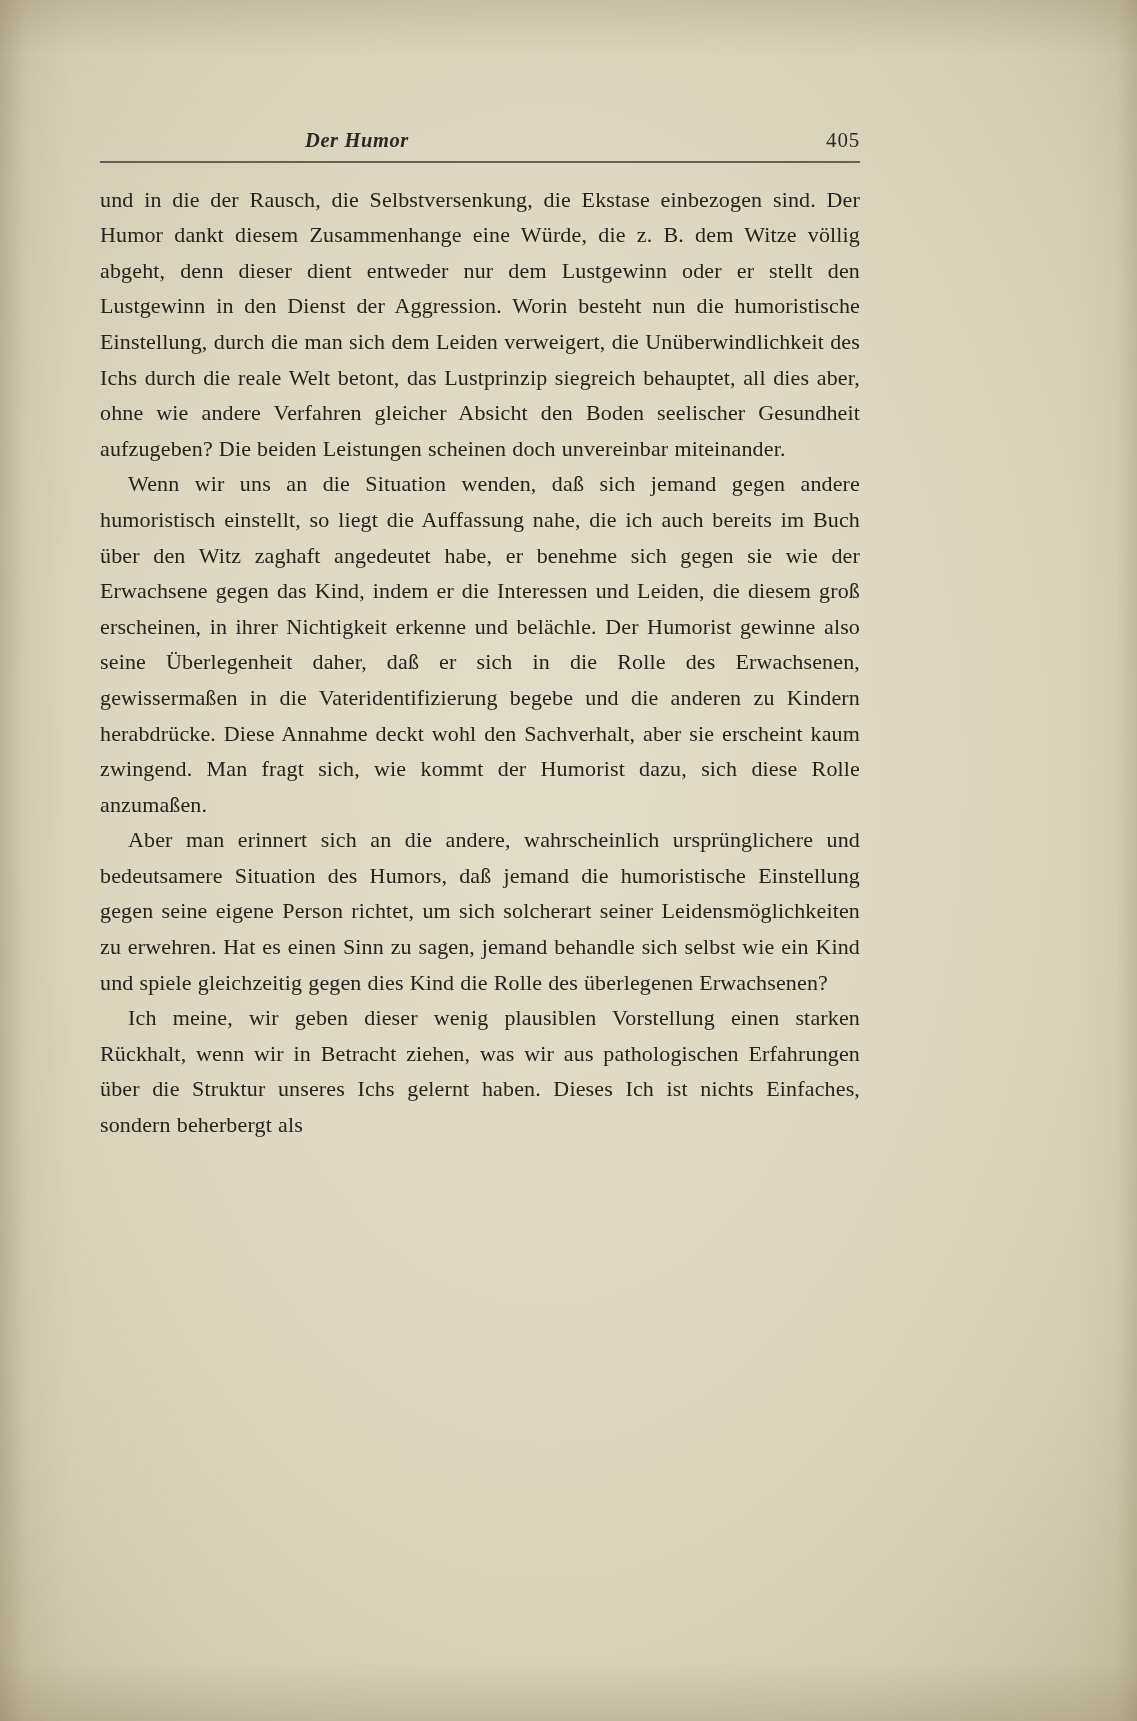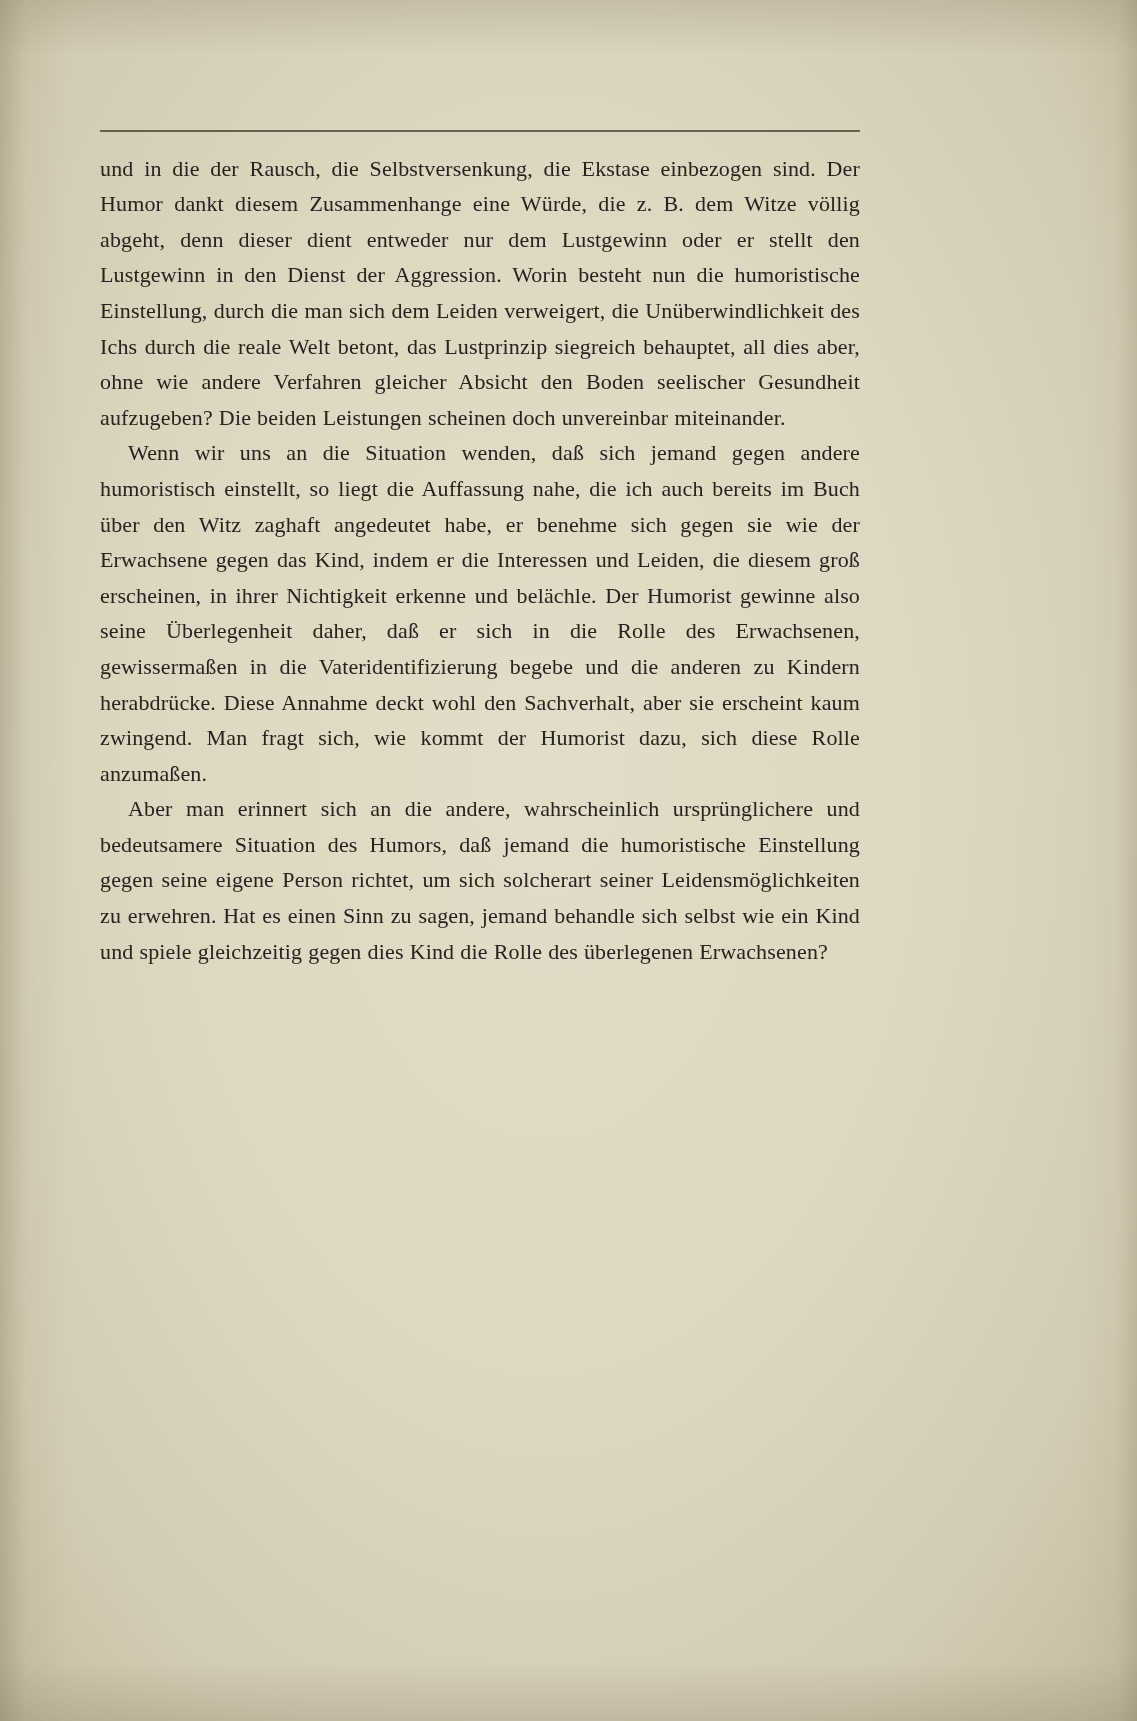--- a/index.html
+++ b/index.html
@@ -85,20 +85,25 @@
   p.body-par + p.body-par {
     margin-top: 0px;
   }
 </style>
 </head>
 <body>
 
 <div class="page">
   <div class="content">
 
+    <div class="header-row">
+      <div class="running-title">Der Humor</div>
+      <div class="page-number">405</div>
+    </div>
     <div class="header-rule"></div>
 
     <p class="body-par">und in die der Rausch, die Selbstversenkung, die Ekstase einbezogen sind. Der Humor dankt diesem Zusammenhange eine Würde, die z. B. dem Witze völlig abgeht, denn dieser dient entweder nur dem Lustgewinn oder er stellt den Lustgewinn in den Dienst der Aggression. Worin besteht nun die humoristische Einstellung, durch die man sich dem Leiden verweigert, die Unüberwindlichkeit des Ichs durch die reale Welt betont, das Lustprinzip siegreich behauptet, all dies aber, ohne wie andere Verfahren gleicher Absicht den Boden seelischer Gesundheit aufzugeben? Die beiden Leistungen scheinen doch unvereinbar miteinander.</p>
     <p class="body-par indent">Wenn wir uns an die Situation wenden, daß sich jemand gegen andere humoristisch einstellt, so liegt die Auffassung nahe, die ich auch bereits im Buch über den Witz zaghaft angedeutet habe, er benehme sich gegen sie wie der Erwachsene gegen das Kind, indem er die Interessen und Leiden, die diesem groß erscheinen, in ihrer Nichtigkeit erkenne und belächle. Der Humorist gewinne also seine Überlegenheit daher, daß er sich in die Rolle des Erwachsenen, gewissermaßen in die Vateridentifizierung begebe und die anderen zu Kindern herabdrücke. Diese Annahme deckt wohl den Sachverhalt, aber sie erscheint kaum zwingend. Man fragt sich, wie kommt der Humorist dazu, sich diese Rolle anzumaßen.</p>
     <p class="body-par indent">Aber man erinnert sich an die andere, wahrscheinlich ursprünglichere und bedeutsamere Situation des Humors, daß jemand die humoristische Einstellung gegen seine eigene Person richtet, um sich solcherart seiner Leidensmöglichkeiten zu erwehren. Hat es einen Sinn zu sagen, jemand behandle sich selbst wie ein Kind und spiele gleichzeitig gegen dies Kind die Rolle des überlegenen Erwachsenen?</p>
+    <p class="body-par indent">Ich meine, wir geben dieser wenig plausiblen Vorstellung einen starken Rückhalt, wenn wir in Betracht ziehen, was wir aus pathologischen Erfahrungen über die Struktur unseres Ichs gelernt haben. Dieses Ich ist nichts Einfaches, sondern beherbergt als</p>
 
   </div>
 </div>
 
 </body></html>

